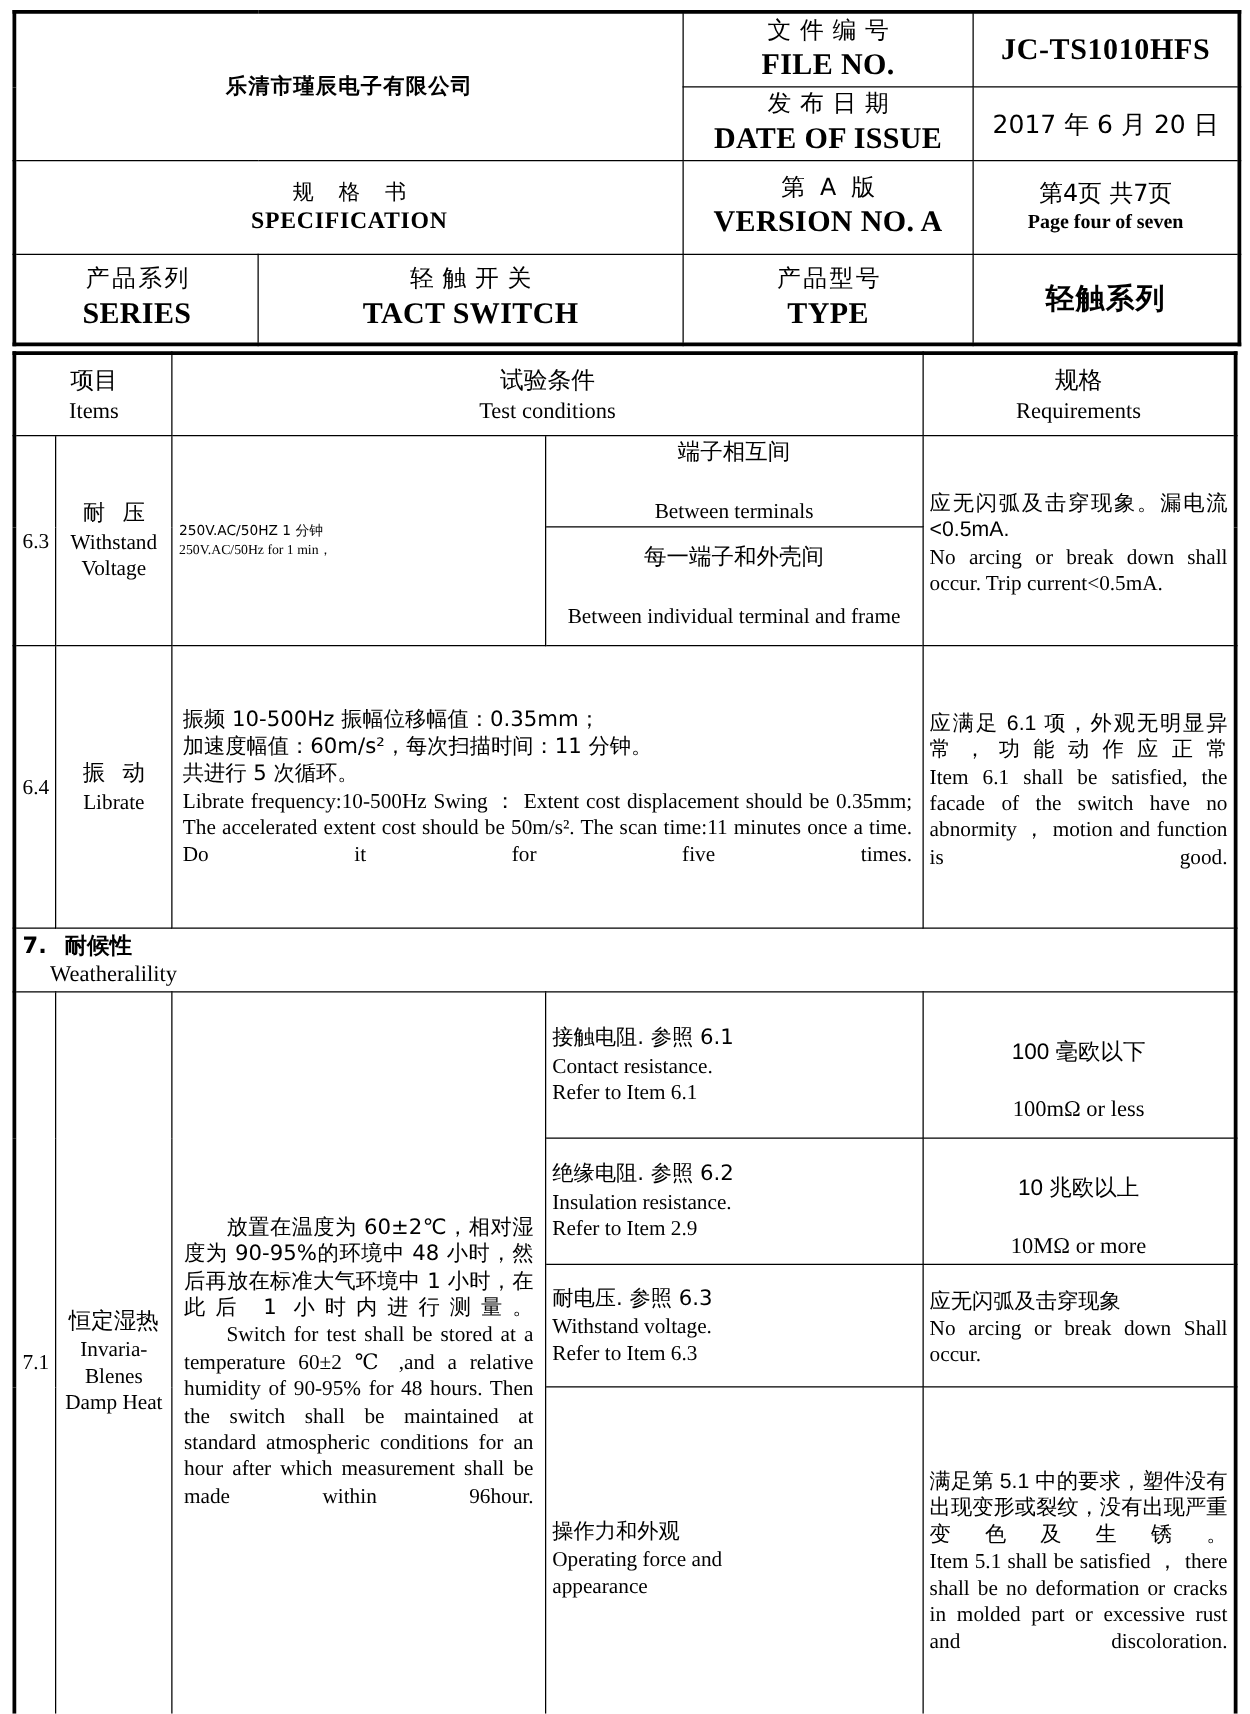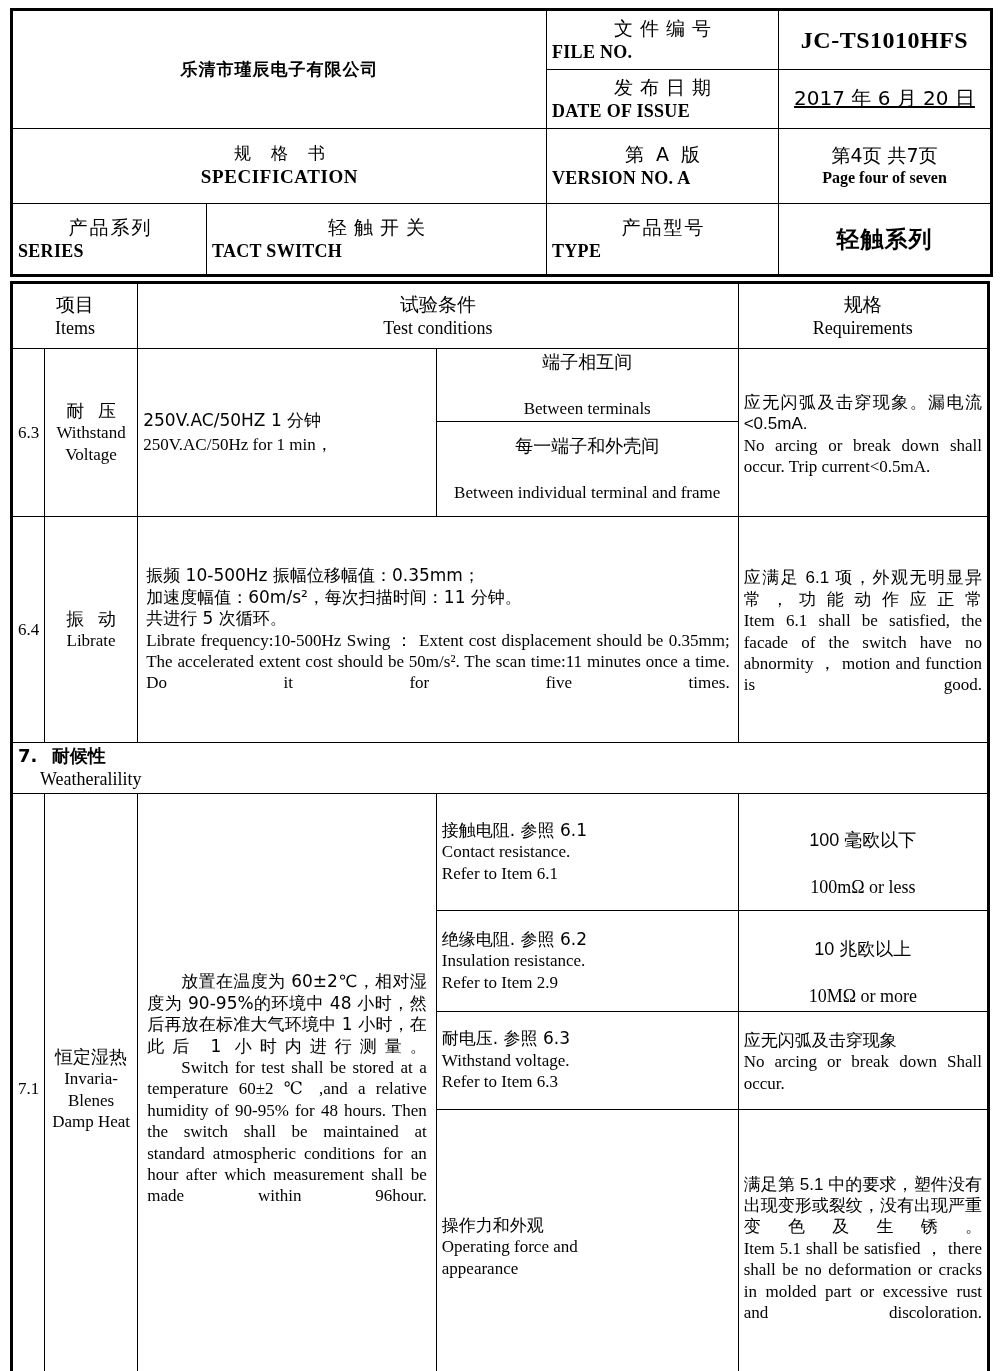--- a/index.html
+++ b/index.html
@@ -69,28 +69,27 @@
   }
   .lbl-cn-tight {
     font-family: "DejaVu Sans", "Liberation Sans", sans-serif;
     font-size: 19px;
     letter-spacing: 2px;
     text-align: center;
     padding-left: 2px;
   }
   .lbl-en {
     font-weight: bold;
-    font-size: 18px;
-    text-align: left;
+    font-size: 24px;
+    text-align: center;
     letter-spacing: 0.3px;
   }
   .date-val {
     font-size: 20px;
     text-align: center;
-    text-decoration: underline;
   }
 
   .spec-cn {
     font-family: "DejaVu Sans", "Liberation Sans", sans-serif;
     font-size: 17px;
     letter-spacing: 20px;
     text-align: center;
     padding-left: 20px;
   }
   .spec-en {
@@ -153,21 +152,21 @@
   .itemname .cnname2 {
     font-family: "DejaVu Sans", "Liberation Sans", sans-serif;
     font-size: 18px;
     display: block;
   }
   .cond-line {
     font-size: 17.5px;
     line-height: 1.45;
   }
   .mixed {
-    font-size: 17px;
+    font-size: 11px;
     line-height: 1.42;
   }
   .mixed .zh { font-family: "DejaVu Sans", "Liberation Sans", sans-serif; }
   .sect-head {
     font-size: 18px;
     line-height: 1.45;
     text-align: left;
     padding: 4px 5px 5px 8px;
   }
   .sect-head .zh {

